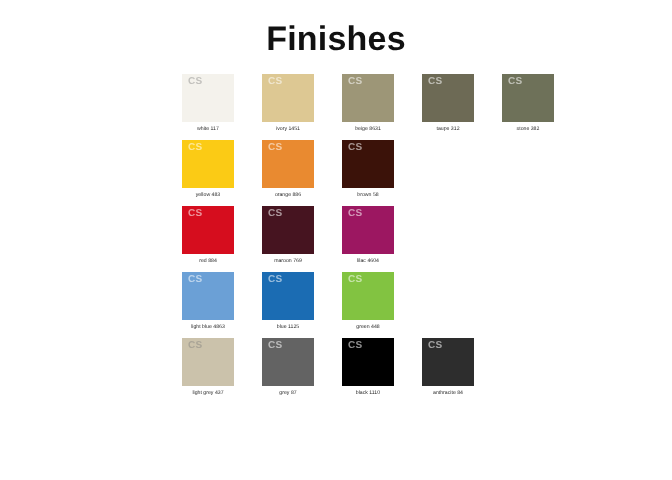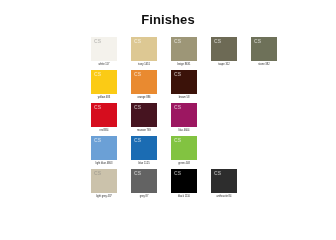--- a/index.html
+++ b/index.html
@@ -15,21 +15,21 @@
   }
   .page {
     position: relative;
     width: 336px;
     height: 235px;
     background: #ffffff;
     box-sizing: border-box;
   }
   .page-title {
     text-align: center;
-    font-size: 13px;
+    font-size: 17px;
     font-weight: bold;
     color: #111111;
     letter-spacing: 0.1px;
     margin: 0;
     padding-top: 10px;
     line-height: 20px;
   }
   .swatch-grid {
     margin-top: 7px;
     padding-left: 88px;

